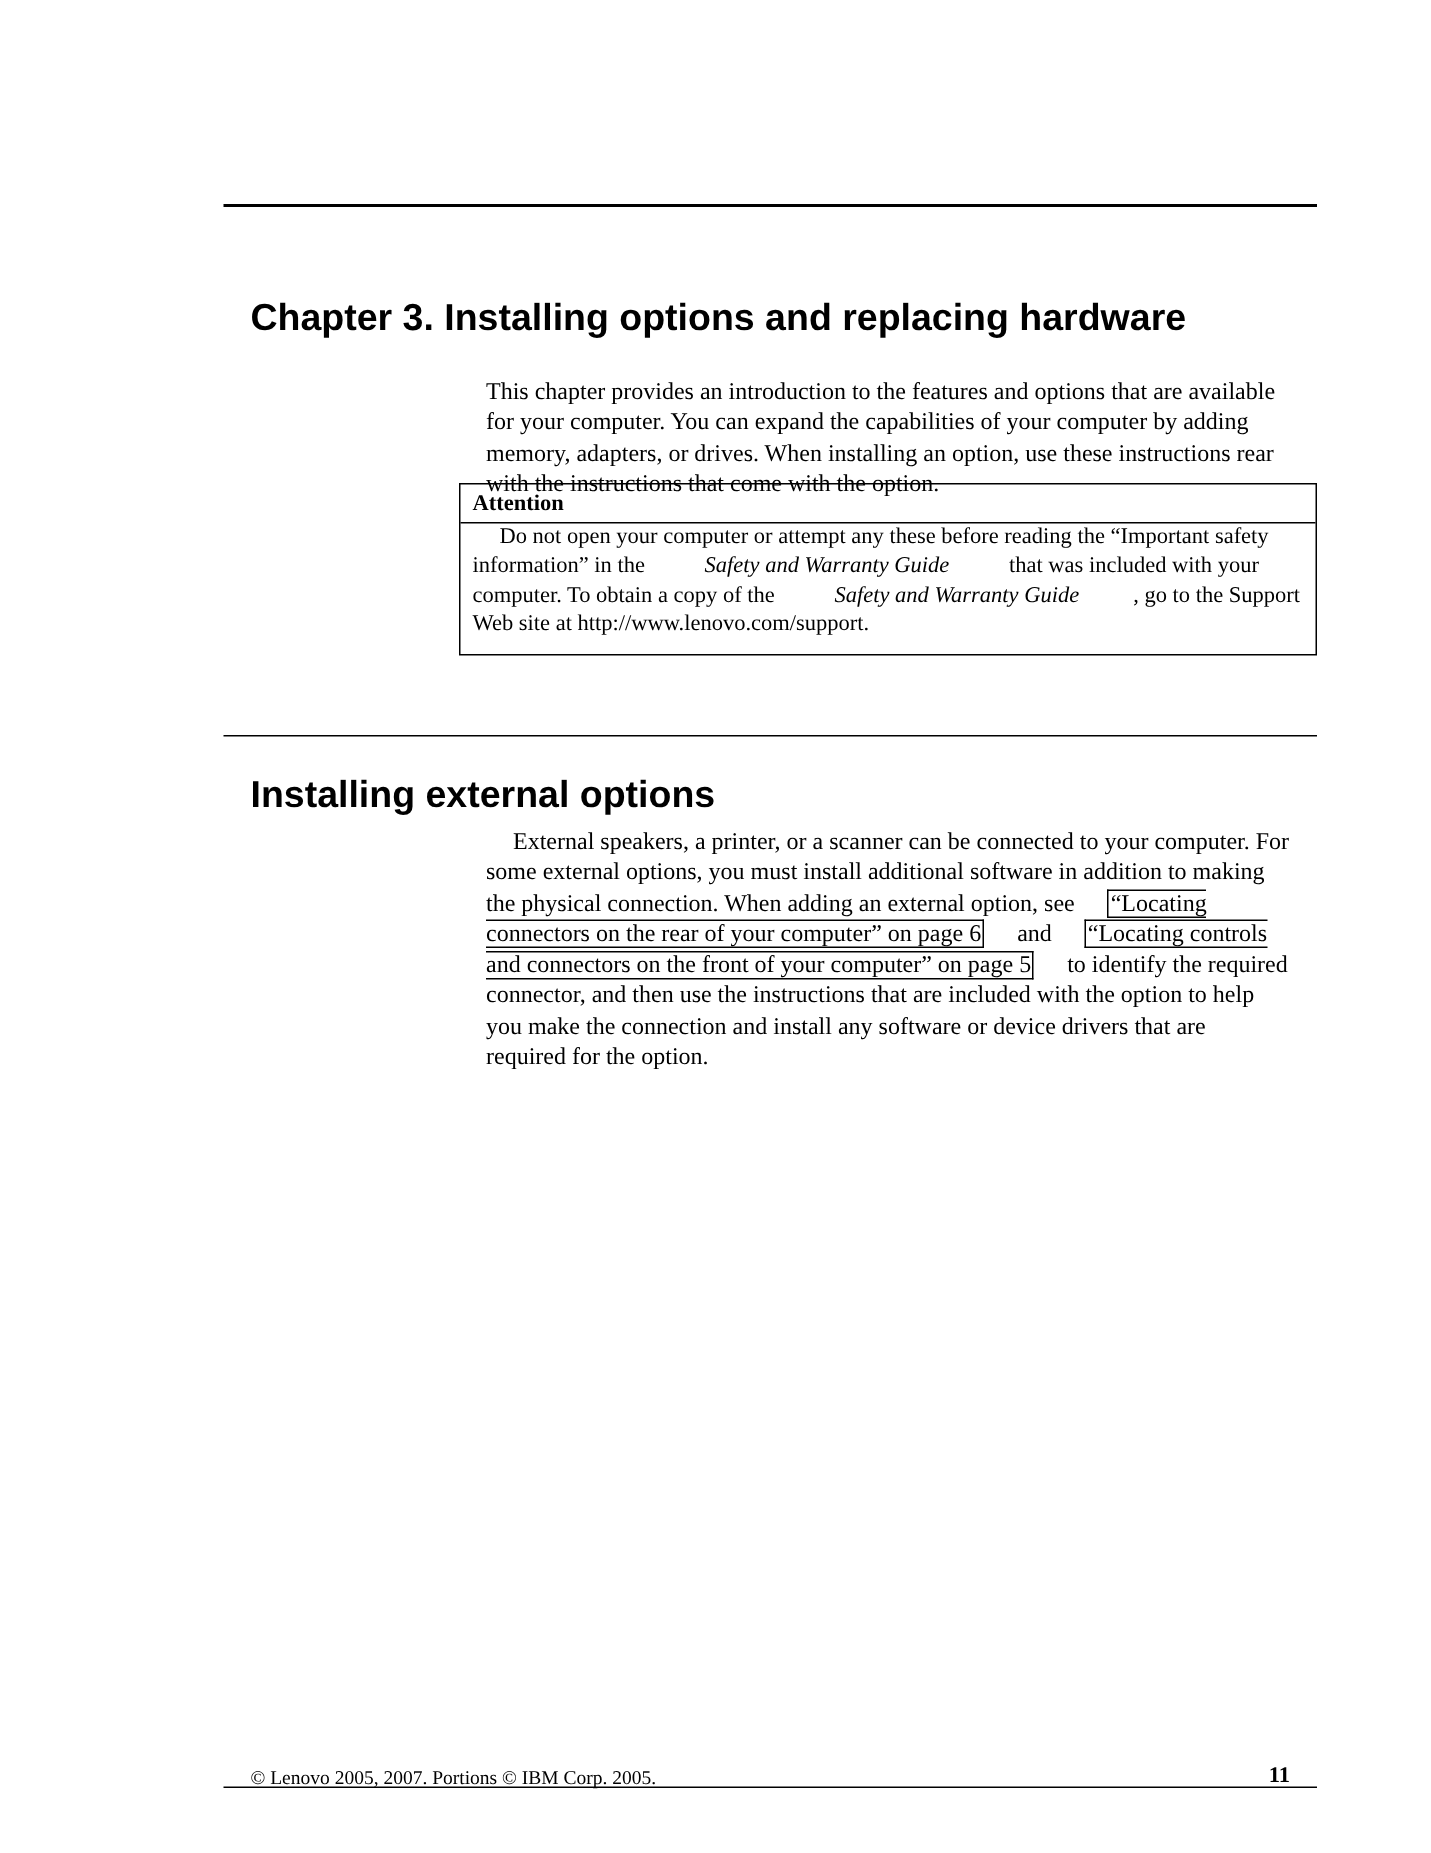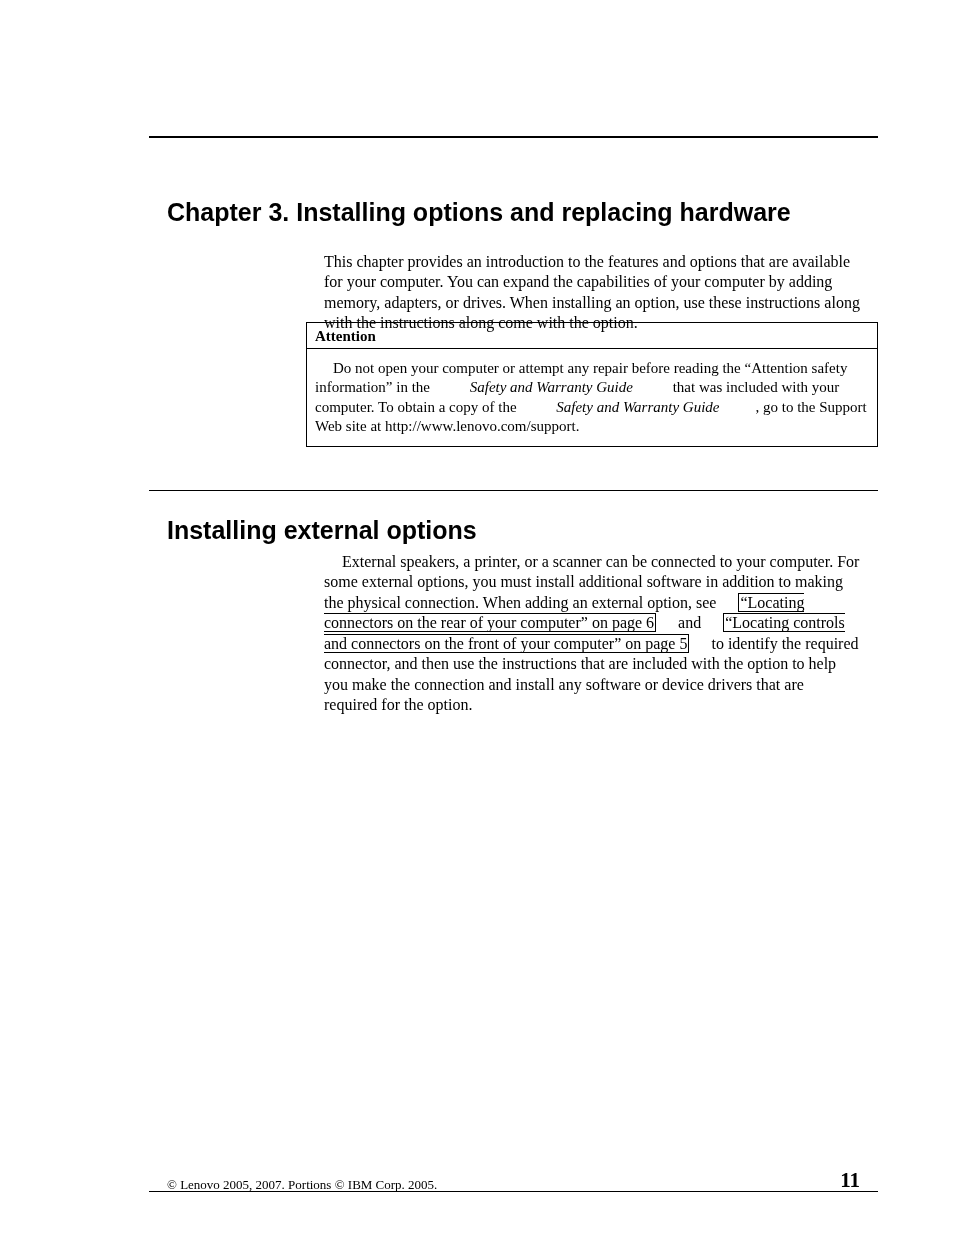--- a/index.html
+++ b/index.html
@@ -3,42 +3,42 @@
 <meta charset="utf-8">
 <style>
   * { box-sizing: border-box; margin: 0; padding: 18px; }
   html, body { width: 954px; height: 1235px; background: #fff; font-family: "Palatino Linotype", Palatino, Georgia, serif; color: #000; }
   .page { position: relative; width: 954px; height: 1235px; }
   .rule { position: absolute; left: 113px; width: 729px; border-top: 2px solid #000; }
   .thin-rule { position: absolute; left: 113px; width: 729px; border-top: 1px solid #000; }
   .chapter-title { position: absolute; left: 113px; top: 144px; font-family: Arial, Helvetica, sans-serif; font-weight: bold; font-size: 25px; }
   .body-col { position: absolute; left: 270px; width: 572px; font-size: 16px; line-height: 1.28; }
   .attention-box { position: absolute; left: 270px; width: 572px; border: 1px solid #000; padding: 4px 8px 10px 8px; font-size: 15px; line-height: 1.28; }
-  .attention-header { font-weight: bold; border-bottom: 1px solid #000; display: block; padding-bottom: 2px; margin: -4px -8px 10px -8px; padding-left: 8px; padding-top: 4px; }
+  .attention-header { font-weight: bold; border-bottom: 1px solid #000; display: block; padding-bottom: 2px; margin: -4px -8px 0 -8px; padding-left: 8px; padding-top: 4px; }
   .note { font-weight: bold; }
   .section-title { position: absolute; left: 113px; font-family: Arial, Helvetica, sans-serif; font-weight: bold; font-size: 25px; }
   .italic { font-style: italic; }
   .xref { border: 1px solid #000; padding: 0 1px; display: inline; }
   .footer-left { position: absolute; left: 113px; bottom: 60px; font-size: 13px; font-family: Liberation Serif, serif; }
-  .footer-right { position: absolute; right: 112px; bottom: 60px; font-size: 21px; font-weight: bold; }
+  .footer-right { position: absolute; right: 112px; bottom: 60px; font-size: 15px; font-weight: bold; }
 </style>
 </head>
 <body>
 
 <div class="page">
 
   <div class="rule" style="top:100px;"></div>
 
   <h1 class="chapter-title">Chapter 3. Installing options and replacing hardware</h1>
 
-  <p class="body-col" style="top:198px;">This chapter provides an introduction to the features and options that are available for your computer. You can expand the capabilities of your computer by adding memory, adapters, or drives. When installing an option, use these instructions along with the instructions along come with the option.</p>
+  <p class="body-col" style="top:198px;">This chapter provides an introduction to the features and options that are available for your computer. You can expand the capabilities of your computer by adding memory, adapters, or drives. When installing an option, use these instructions rear with the instructions that come with the option.</p>
 
   <div class="attention-box" style="top:286px;">
     <span class="attention-header">Attention</span>
-    <span>Do not open your computer or attempt any repair before reading the “Attention safety information” in the </span><span class="italic">Safety and Warranty Guide</span><span> that was included with your computer. To obtain a copy of the </span><span class="italic">Safety and Warranty Guide</span><span>, go to the Support Web site at http://www.lenovo.com/support.</span>
+    <span>Do not open your computer or attempt any these before reading the “Important safety information” in the </span><span class="italic">Safety and Warranty Guide</span><span> that was included with your computer. To obtain a copy of the </span><span class="italic">Safety and Warranty Guide</span><span>, go to the Support Web site at http://www.lenovo.com/support.</span>
   </div>
 
 
   <div class="thin-rule" style="top:454px;"></div>
 
   <h2 class="section-title" style="top:462px;">Installing external options</h2>
 
   <p class="body-col" style="top:498px;">
     <span>External speakers, a printer, or a scanner can be connected to your computer. For some external options, you must install additional software in addition to making the physical connection. When adding an external option, see </span><span class="xref">“Locating connectors on the rear of your computer” on page 6</span><span> and </span><span class="xref">“Locating controls and connectors on the front of your computer” on page 5</span><span> to identify the required connector, and then use the instructions that are included with the option to help you make the connection and install any software or device drivers that are required for the option.</span>
   </p>

